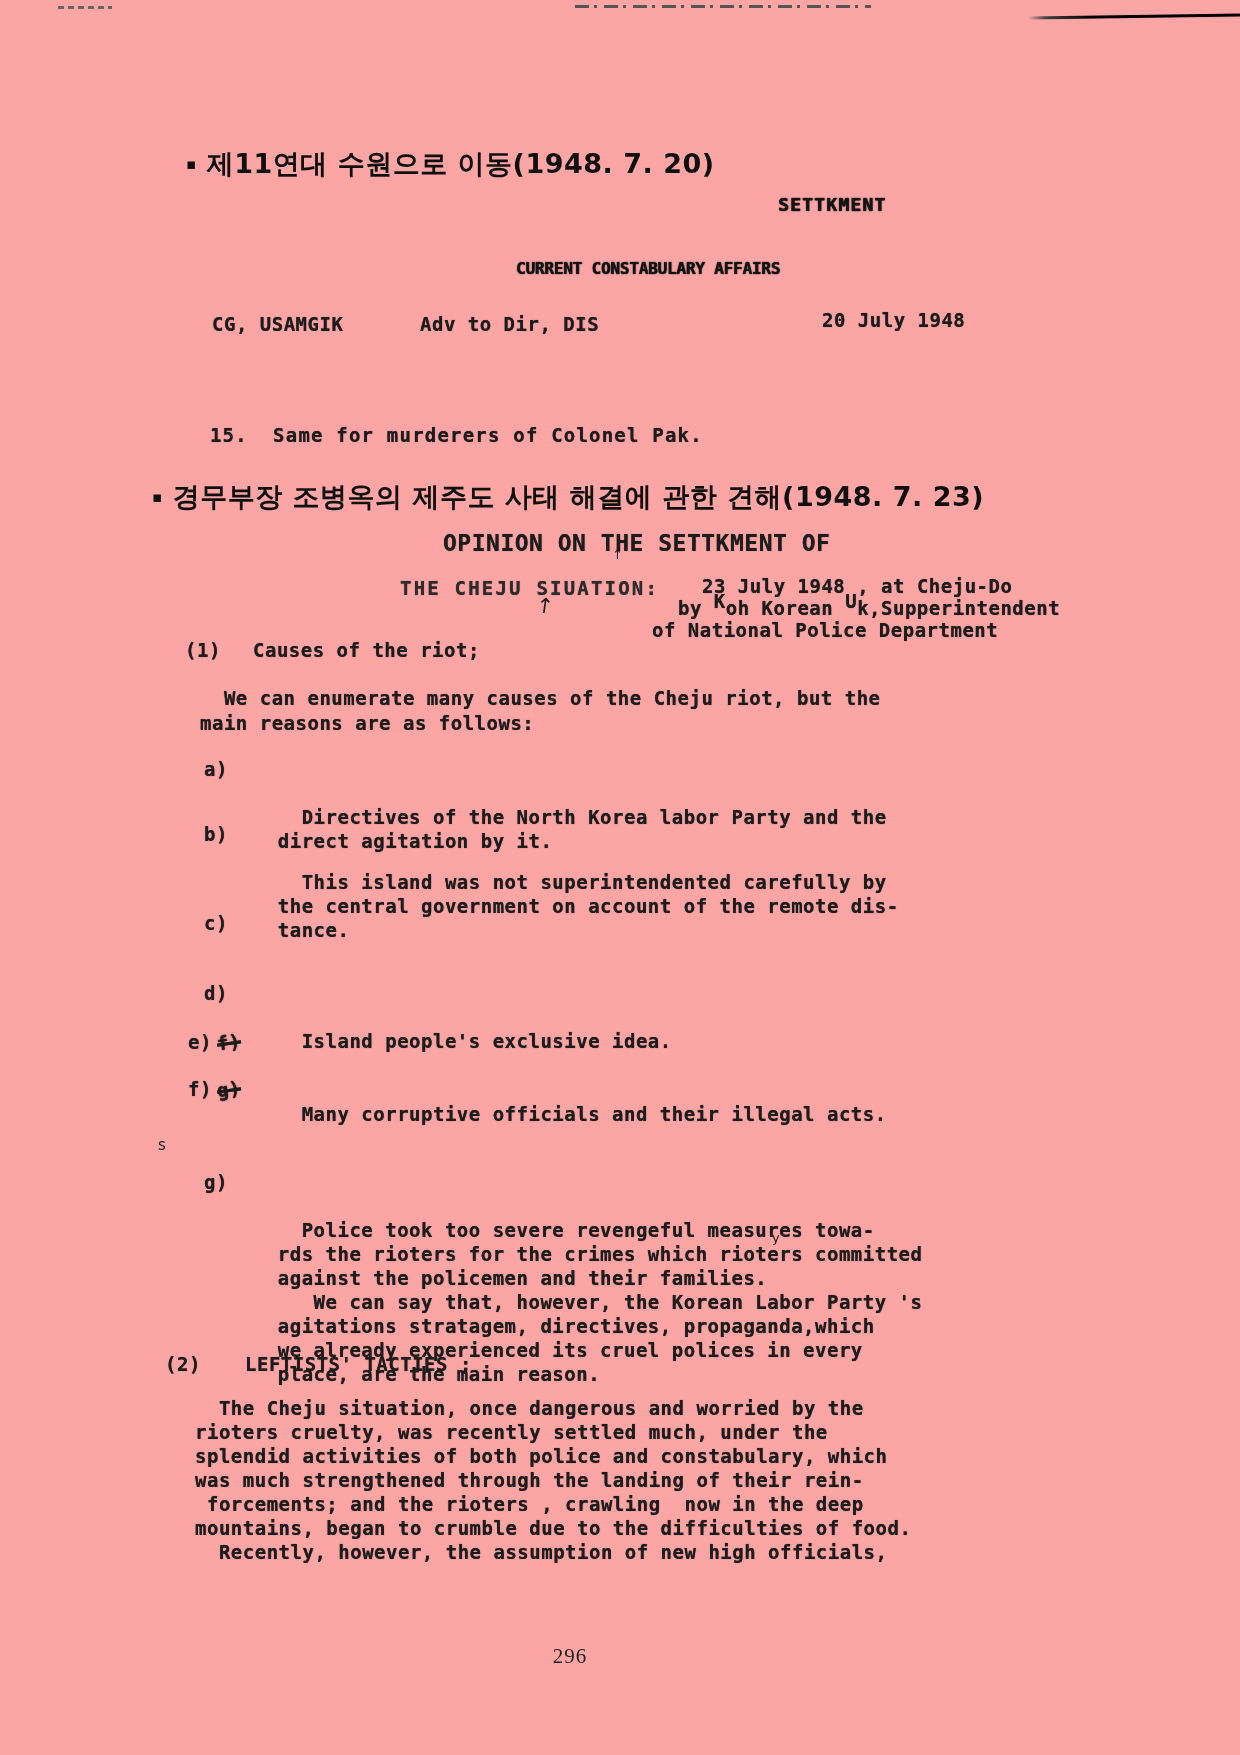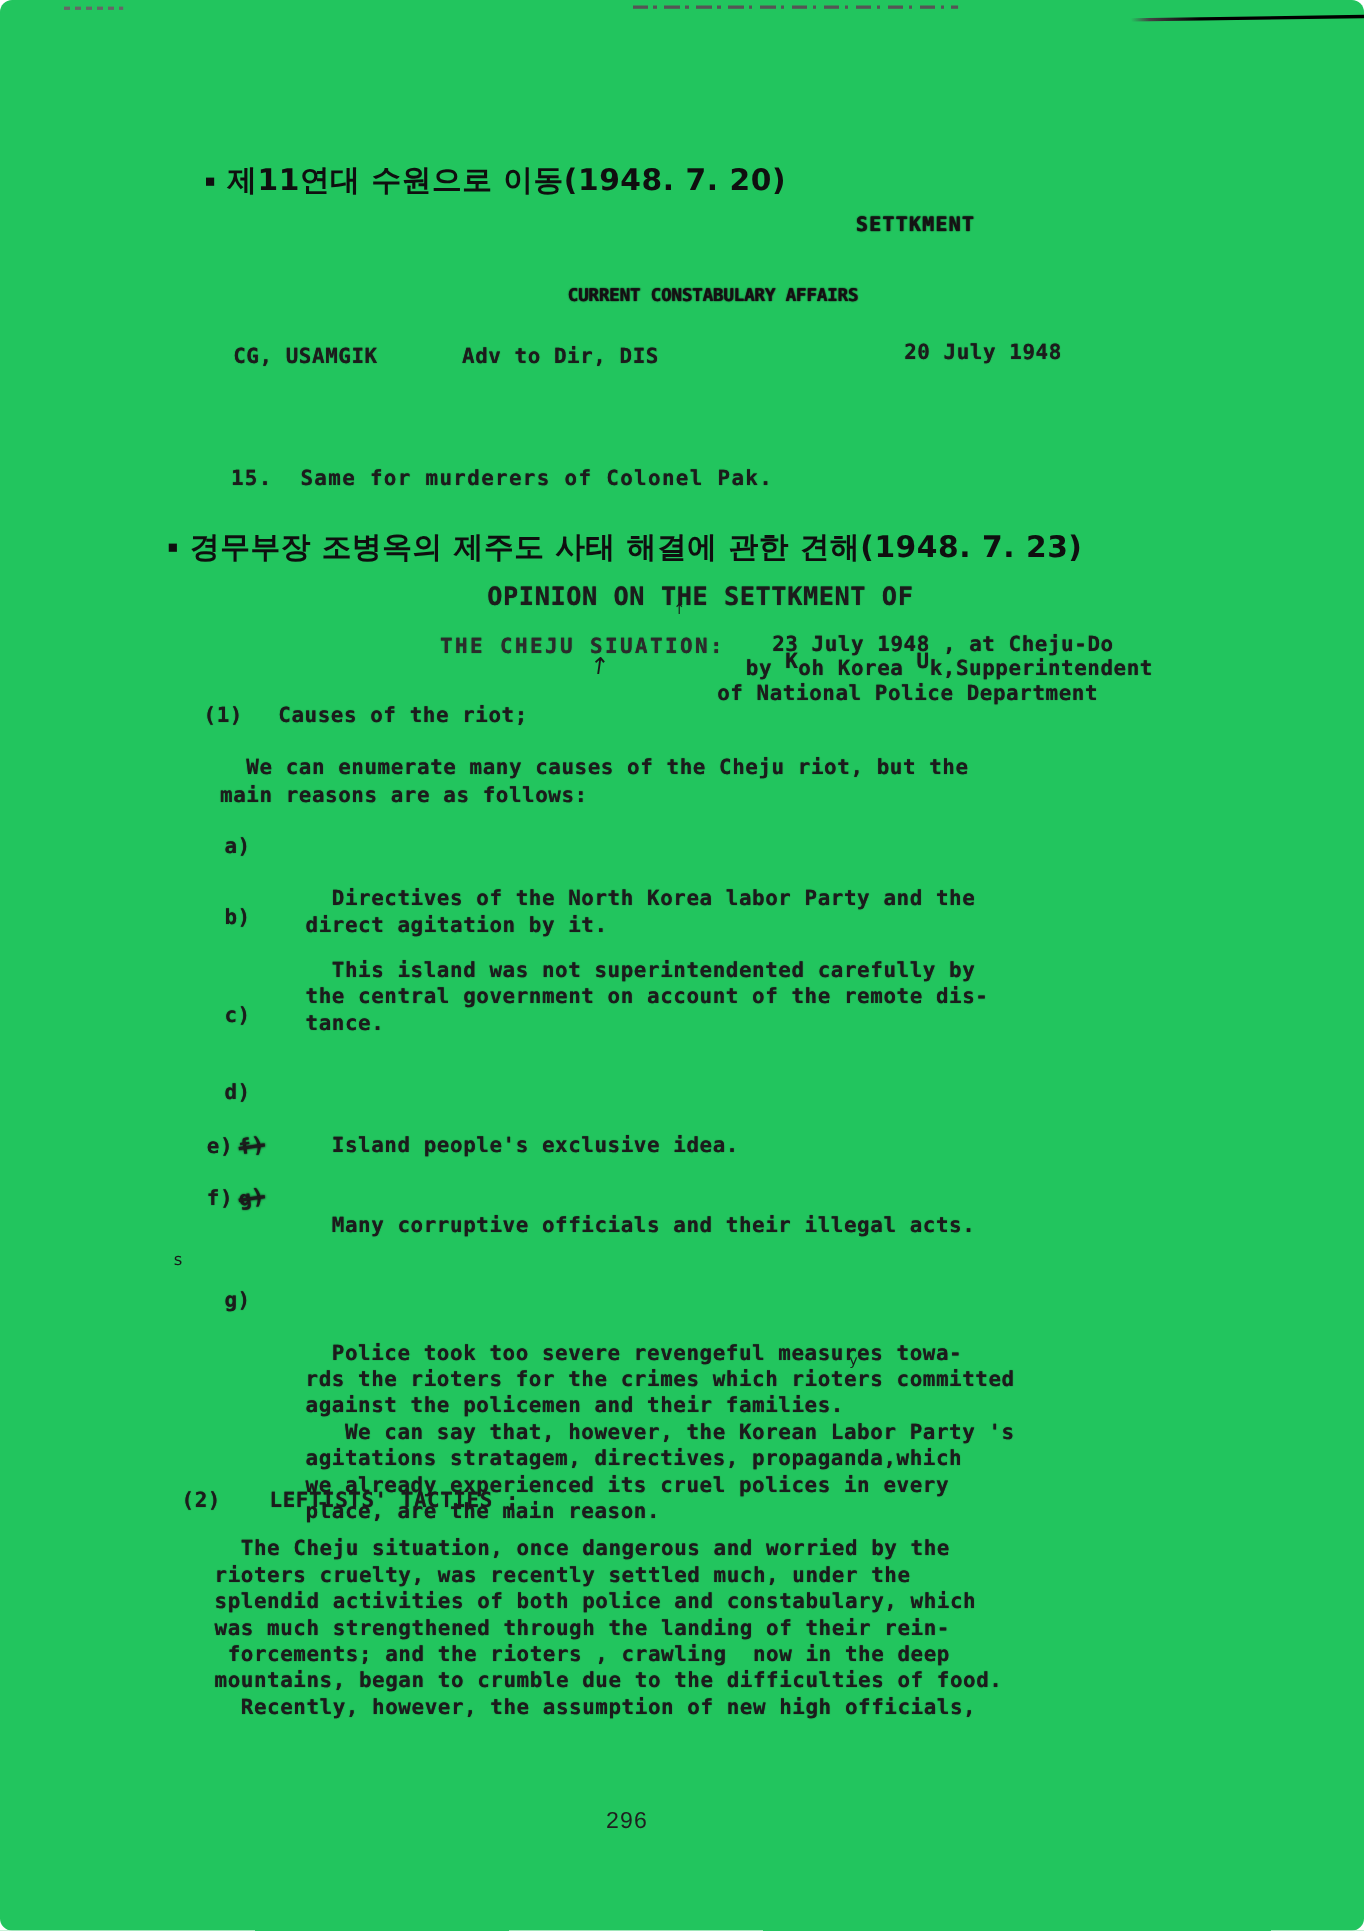--- a/index.html
+++ b/index.html
@@ -1,16 +1,16 @@
 <!DOCTYPE html>
 <html><head>
 <meta charset="utf-8">
 <style>
   html,body{margin:0;padding:0;background:#ffffff;}
-  .page{position:relative;width:1240px;height:1755px;background:#22c55e;margin:0 auto;overflow:hidden;border-radius:11px;}
+  .page{position:relative;width:1240px;height:1755px;background:#fca5a5;margin:0 auto;overflow:hidden;}
   .abs{position:absolute;}
   .tw{font-family:"DejaVu Sans Mono","Liberation Mono",monospace;font-weight:700;color:#1c1c1c;
       font-size:19px;letter-spacing:0.5px;line-height:25px;white-space:pre;
       text-shadow:0 0 0.8px rgba(25,25,25,0.85);}
   .lh24{line-height:24px;}
   .ls12{letter-spacing:1.2px;}
   .ko{font-family:"DejaVu Sans","Liberation Sans",sans-serif;font-weight:700;color:#0f0f0f;
       font-size:27px;letter-spacing:0.5px;white-space:pre;}
   .ko .bullet{font-size:15px;vertical-align:4px;margin-right:10px;}
   .stamp{font-size:18px;letter-spacing:1.2px;color:#141414;
@@ -18,21 +18,21 @@
   .doctitle{font-size:16px;letter-spacing:-0.2px;color:#121212;
             text-shadow:0 0 1.3px #151515,0.6px 0 0.7px #333;}
   .subject{letter-spacing:2.2px;color:#2c2c2c;}
   .raised{position:relative;top:-7px;}
   .marker{position:absolute;top:0;}
   .struck{text-decoration:line-through;text-decoration-thickness:3px;display:inline-block;
           transform:rotate(-8deg);text-shadow:0 0 1.5px #111;}
   .item{position:absolute;left:230px;}
   .body{display:inline-block;white-space:pre;}
   .mark{font-family:"DejaVu Sans","Liberation Sans",sans-serif;color:#1a1a1a;}
-  .pagenum{font-family:Liberation Sans, sans-serif;font-size:21px;color:#1f1f1f;
+  .pagenum{font-family:Liberation Serif, serif;font-size:21px;color:#1f1f1f;
            letter-spacing:1px;}
   .dash1{left:58px;top:6px;width:54px;height:3px;
          background:repeating-linear-gradient(90deg,#666 0 6px,transparent 6px 10px);}
   .dash2{left:575px;top:5px;width:296px;height:3px;
          background:repeating-linear-gradient(90deg,#555 0 14px,transparent 14px 19px,#555 19px 22px,transparent 22px 29px);}
   .linert{left:1028px;top:15px;width:212px;height:3px;transform:rotate(-0.8deg);
           background:linear-gradient(90deg,transparent 0,#444 8%,#000 30%,#000 100%);}
 </style>
 </head>
 <body>
@@ -57,21 +57,21 @@
 
   <div class="abs ko" style="left:152px;top:479px"><span class="bullet">▪</span><span>경무부장 조병옥의 제주도 사태 해결에 관한 견해(1948. 7. 23)</span></div>
 
   <div class="abs tw" style="left:443px;top:531px;font-size:23px">OPINION ON THE SETTKMENT OF</div>
   <div class="abs mark" style="left:612px;top:547px;font-size:13px">↑</div>
 
   <div class="abs tw subject" style="left:400px;top:576px">THE CHEJU SIUATION:</div>
   <div class="abs mark" style="left:536px;top:594px;font-size:21px;transform:skewX(-8deg)">↑</div>
 
   <div class="abs tw" style="left:702px;top:574px">23 July 1948 , at Cheju-Do</div>
-  <div class="abs tw" style="left:678px;top:596px"><span>by </span><span class="raised">K</span><span>oh Korea </span><span class="raised">U</span><span>k,Supperintendent</span></div>
+  <div class="abs tw" style="left:678px;top:596px"><span>by </span><span class="raised">K</span><span>oh Korean </span><span class="raised">U</span><span>k,Supperintendent</span></div>
   <div class="abs tw" style="left:652px;top:618px">of National Police Department</div>
 
   <div class="abs tw" style="left:185px;top:638px">(1)</div>
   <div class="abs tw" style="left:253px;top:638px">Causes of the riot;</div>
   <div class="abs tw" style="left:200px;top:686px">  We can enumerate many causes of the Cheju riot, but the
 main reasons are as follows:</div>
 
   <div class="item tw lh24" style="top:757px">
     <span class="marker tw" style="left:-26px">a)</span>
     <span class="body">  Directives of the North Korea labor Party and the

